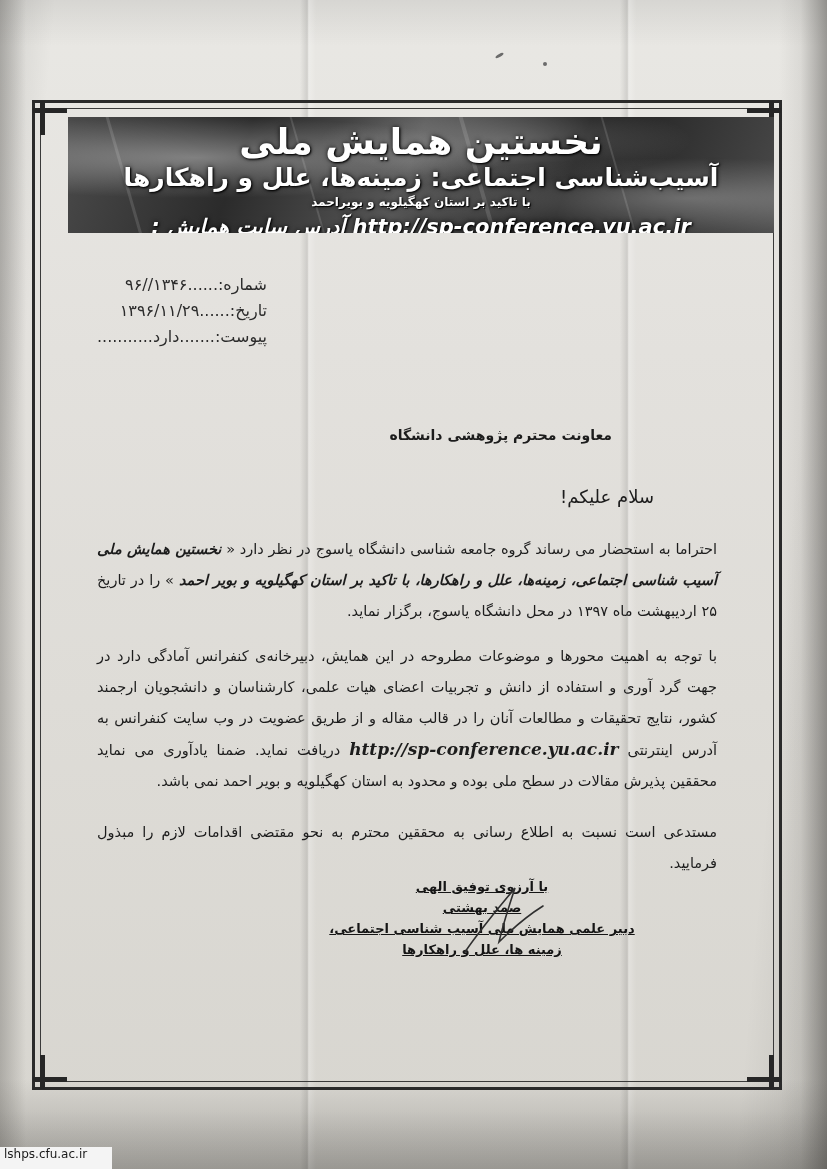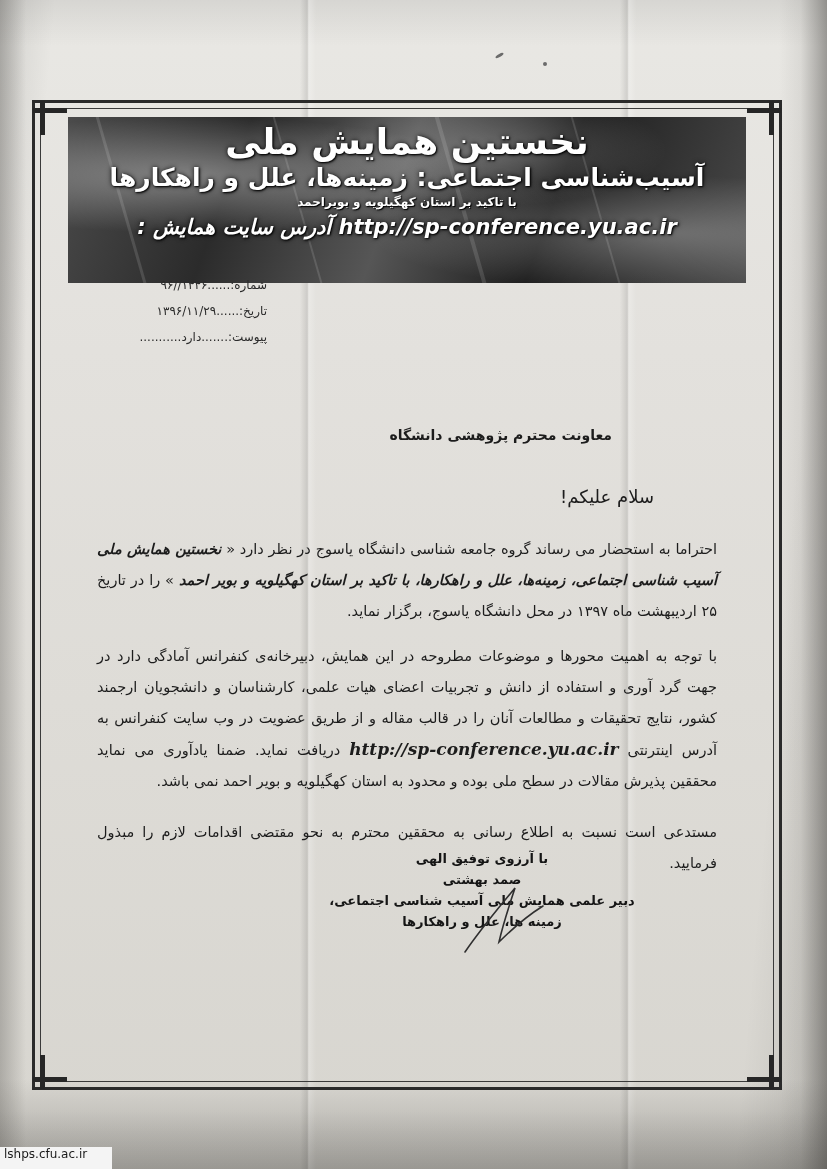--- a/index.html
+++ b/index.html
@@ -88,27 +88,28 @@
   .corner.br { bottom: -2px; right: -2px; }
   .corner.br::before { bottom: 7px; right: 0; }
   .corner.br::after  { bottom: 0; right: 7px; }
 
   
   .banner {
     position: absolute;
     left: 68px;
     top: 117px;
     width: 678px;
-    height: 166px;
+    height: 116px;
     background:
       radial-gradient(ellipse at 18% 35%, rgba(255,255,255,0.38) 0%, rgba(255,255,255,0) 38%),
       radial-gradient(ellipse at 62% 20%, rgba(255,255,255,0.25) 0%, rgba(255,255,255,0) 30%),
       radial-gradient(ellipse at 88% 70%, rgba(255,255,255,0.28) 0%, rgba(255,255,255,0) 35%),
       linear-gradient(110deg, #4b4b4b 0%, #2b2b2b 25%, #565656 48%, #1f1f1f 70%, #4a4a4a 100%);
     overflow: hidden;
+    padding-left: 28px;
   }
   .banner .streak {
     position: absolute;
     background: rgba(255,255,255,0.13);
     transform: rotate(-16deg);
   }
   .banner .s1 { left: 8%;  top: -20%; width: 3px;  height: 150%; }
   .banner .s2 { left: 34%; top: -20%; width: 2px;  height: 150%; }
   .banner .s3 { left: 58%; top: -20%; width: 4px;  height: 150%; }
   .banner .s4 { left: 78%; top: -20%; width: 2px;  height: 150%; }
@@ -163,21 +164,21 @@
 
   
   .meta {
     position: absolute;
     right: 560px;
     top: 272px;
     width: 180px;
     text-align: right;
     direction: rtl;
     color: #2b2b2b;
-    font-size: 12px;
+    font-size: 16px;
     line-height: 26px;
   }
   .meta div { white-space: nowrap; }
 
   
   .body-wrap {
     position: absolute;
     right: 110px;
     top: 420px;
     width: 620px;
@@ -210,28 +211,29 @@
     font-style: italic;
     font-size: 17px;
     font-weight: bold;
   }
   .last-line { margin-top: 20px; }
 
   
   .signature {
     position: absolute;
     right: 180px;
-    top: 848px;
+    top: 876px;
     width: 330px;
     direction: rtl;
     text-align: center;
     color: #151515;
     font-size: 13px;
     font-weight: bold;
     line-height: 21px;
+    text-decoration: underline;
   }
   .sig-scribble {
     position: absolute;
     right: 250px;
     top: 880px;
     width: 120px;
     height: 80px;
     pointer-events: none;
   }
 

